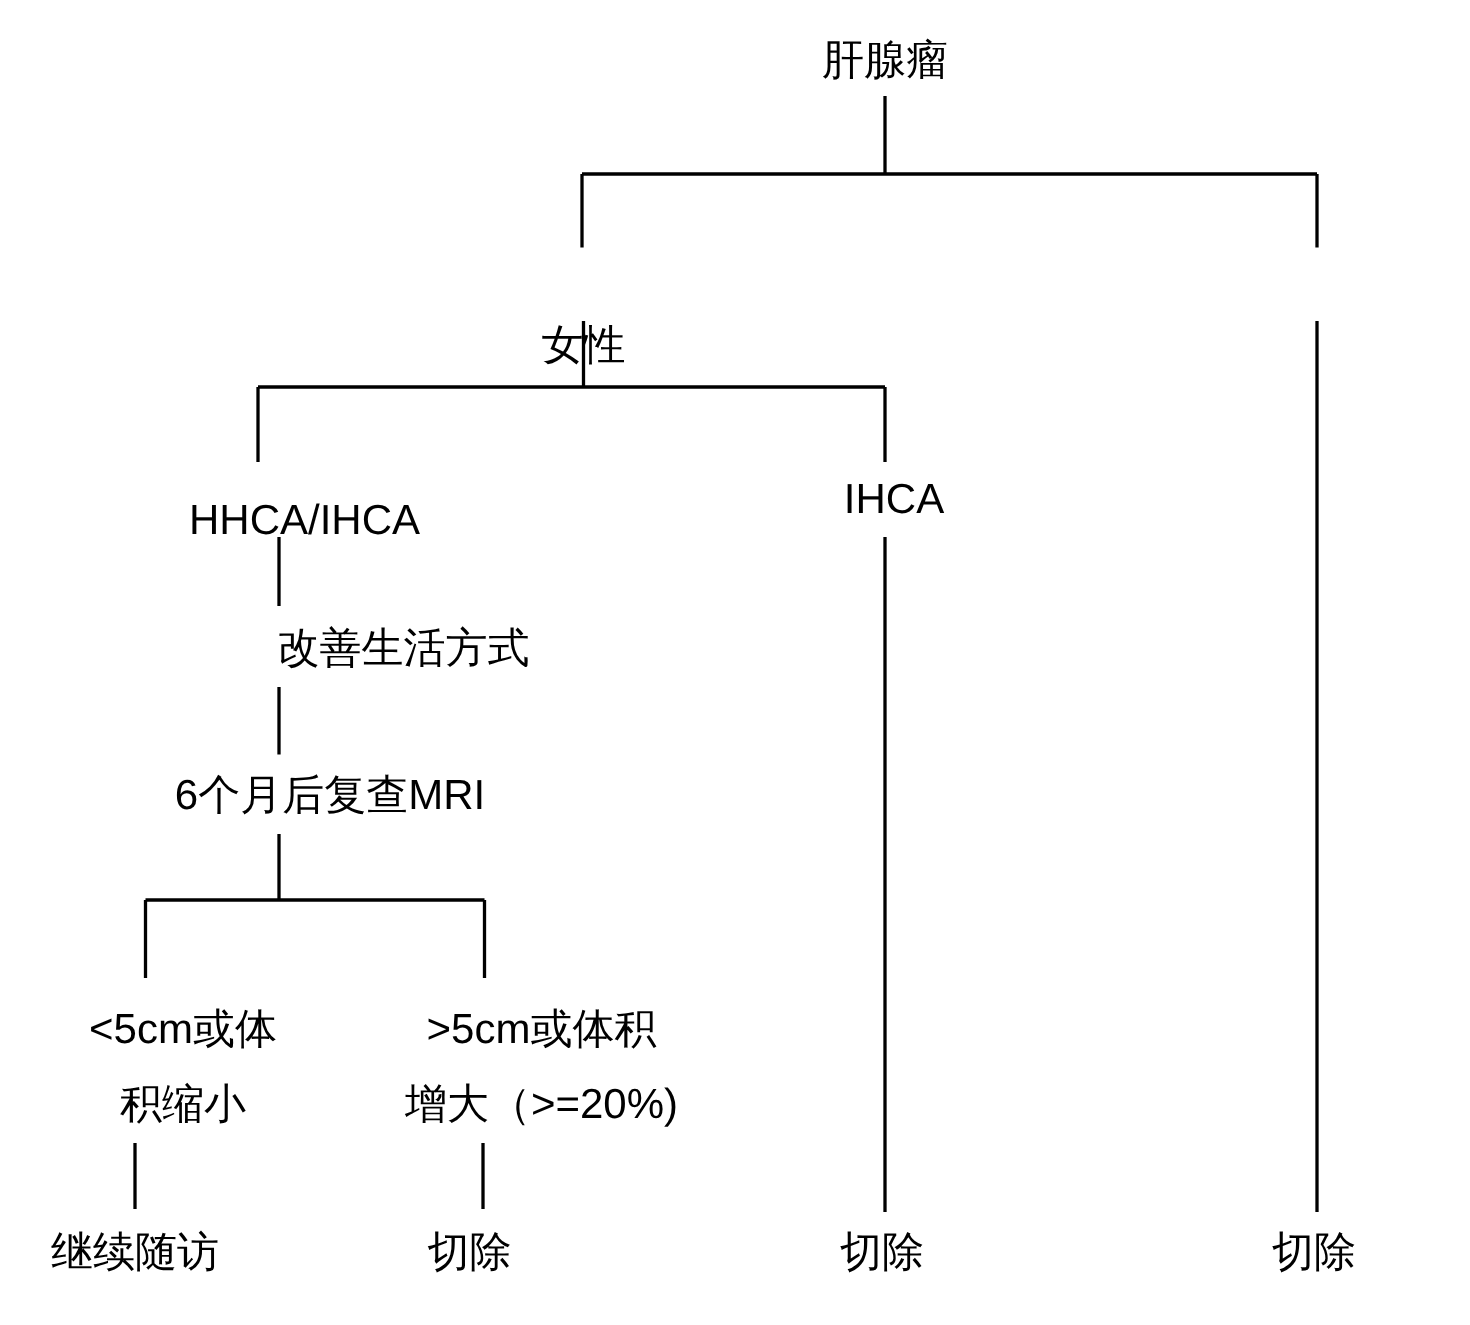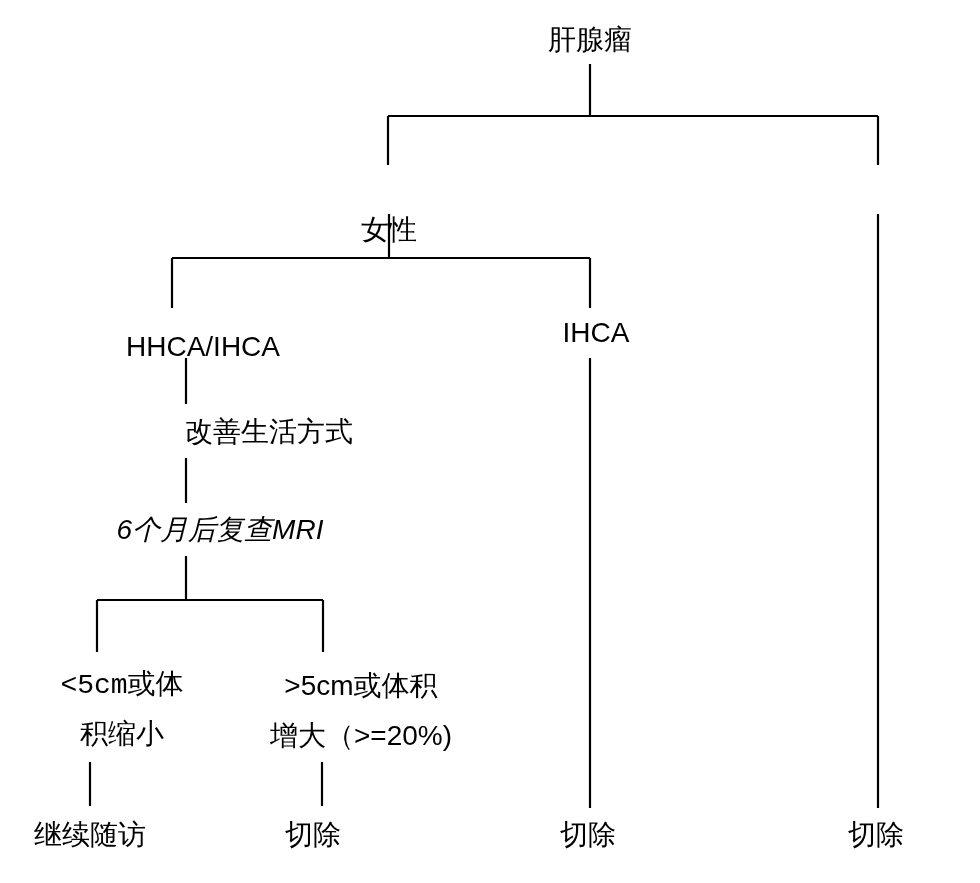--- a/index.html
+++ b/index.html
@@ -81,23 +81,23 @@
 
   <div class="node" style="left:389px; top:190px;margin-top:40px;">女性</div>
 
 
   <div class="node" style="left:203px; top:347px;">HHCA/IHCA</div>
 
   <div class="node" style="left:596px; top:333px;">IHCA</div>
 
   <div class="node" style="left:232px; top:432px;margin-left:37px;">改善生活方式</div>
 
-  <div class="node" style="left:220px; top:530px;font-style:italic;">6个月后复查MRI</div>
+  <div class="node" style="left:220px; top:530px;">6个月后复查MRI</div>
 
-  <div class="node multiline" style="left:122px; top:711px;font-family:Liberation Mono, monospace;">&lt;5cm或体
+  <div class="node multiline" style="left:122px; top:711px;">&lt;5cm或体
 积缩小</div>
 
   <div class="node multiline" style="left:361px; top:711px;">&gt;5cm或体积
 增大（&gt;=20%)</div>
 
   <div class="node" style="left:90px; top:835px;">继续随访</div>
 
   <div class="node" style="left:313px; top:835px;">切除</div>
 
   <div class="node" style="left:588px; top:835px;">切除</div>

